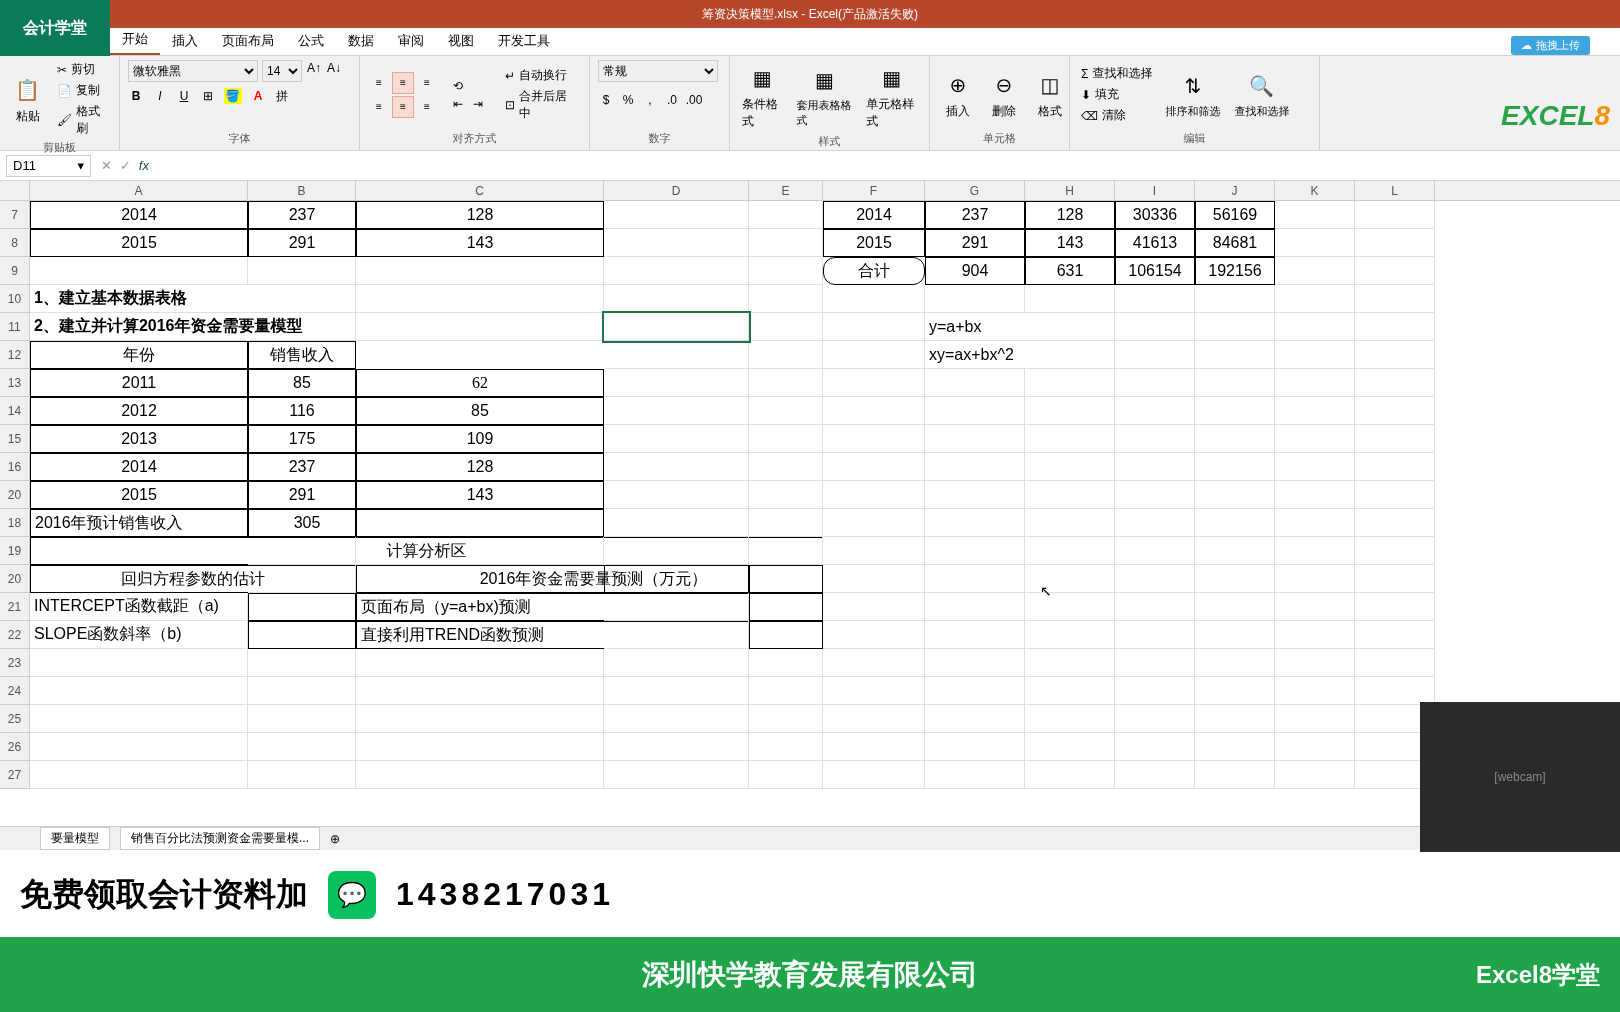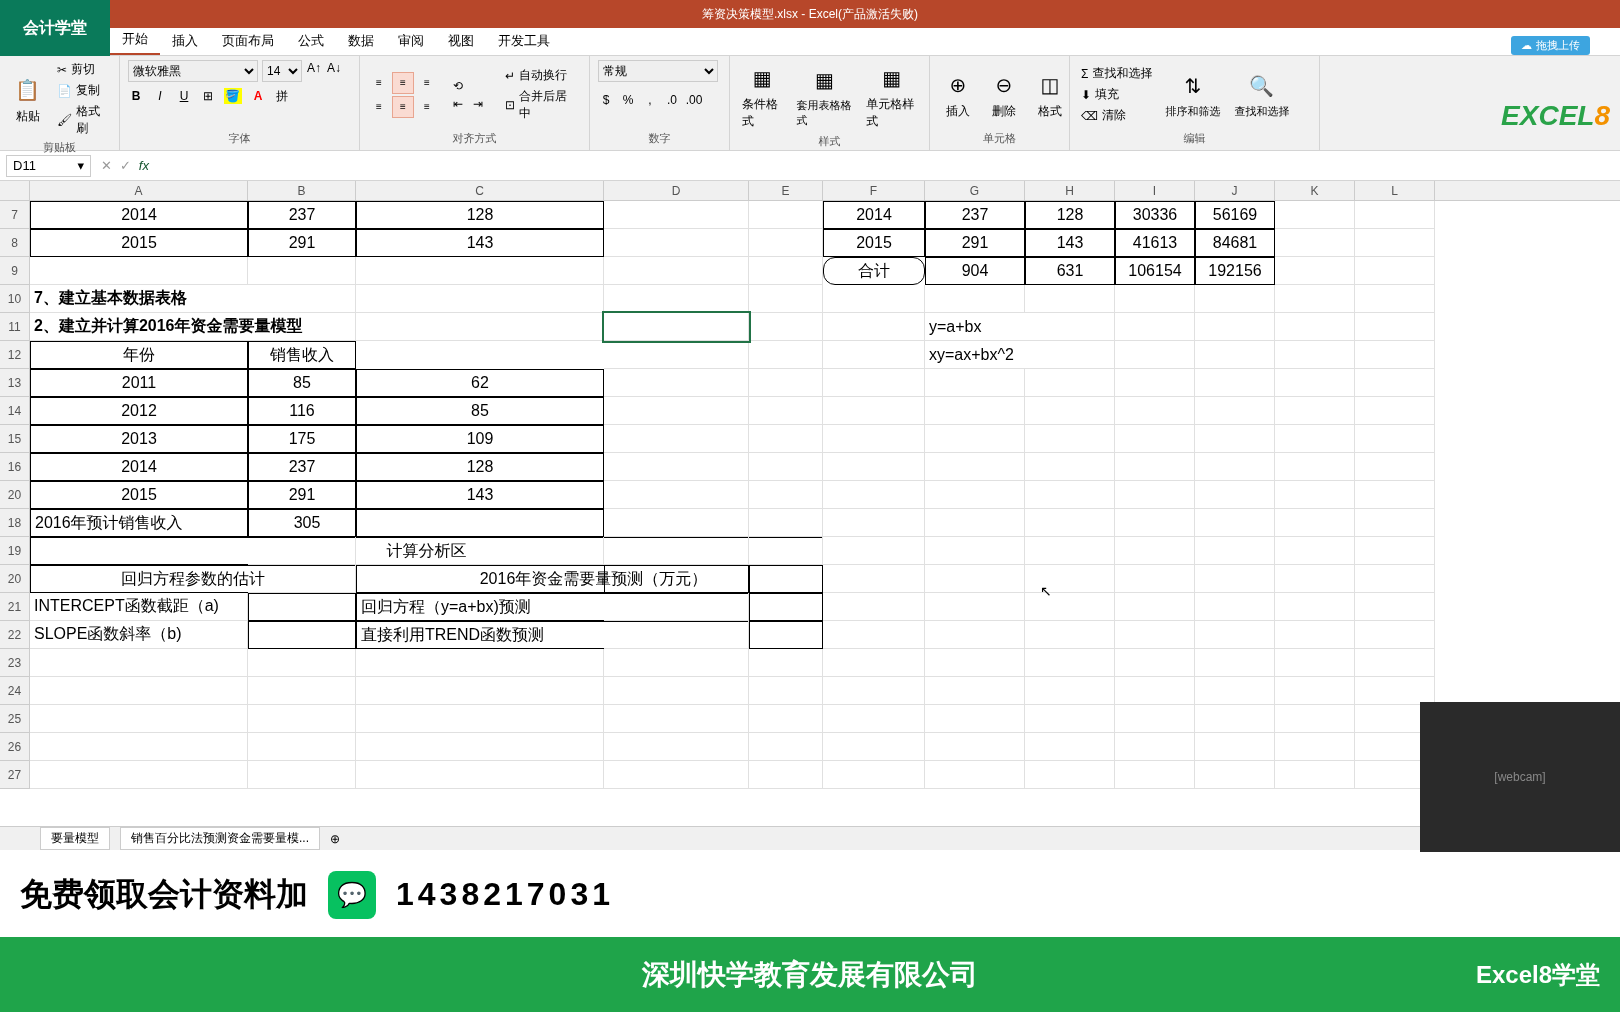--- a/index.html
+++ b/index.html
@@ -352,21 +352,21 @@
         <div class="cell" style="left: 326px; top: 56px; width: 248px; height: 28px;"></div>
         <div class="cell" style="left: 574px; top: 56px; width: 145px; height: 28px;"></div>
         <div class="cell" style="left: 719px; top: 56px; width: 74px; height: 28px;"></div>
         <div class="cell bordered center" style="left: 793px; top: 56px; width: 102px; height: 28px; border-radius: 12px;">合计</div>
         <div class="cell bordered center" style="left: 895px; top: 56px; width: 100px; height: 28px;">904</div>
         <div class="cell bordered center" style="left: 995px; top: 56px; width: 90px; height: 28px;">631</div>
         <div class="cell bordered center" style="left: 1085px; top: 56px; width: 80px; height: 28px;">106154</div>
         <div class="cell bordered center" style="left: 1165px; top: 56px; width: 80px; height: 28px;">192156</div>
         <div class="cell" style="left: 1245px; top: 56px; width: 80px; height: 28px;"></div>
         <div class="cell" style="left: 1325px; top: 56px; width: 80px; height: 28px;"></div>
-        <div class="cell bold left" style="left: 0px; top: 84px; width: 574px; height: 28px;">7、建立基本数据表格</div>
+        <div class="cell bold left" style="left: 0px; top: 84px; width: 574px; height: 28px;">1、建立基本数据表格</div>
         <div class="cell" style="left: 218px; top: 84px; width: 108px; height: 28px;"></div>
         <div class="cell" style="left: 326px; top: 84px; width: 248px; height: 28px;"></div>
         <div class="cell" style="left: 574px; top: 84px; width: 145px; height: 28px;"></div>
         <div class="cell" style="left: 719px; top: 84px; width: 74px; height: 28px;"></div>
         <div class="cell" style="left: 793px; top: 84px; width: 102px; height: 28px;"></div>
         <div class="cell" style="left: 895px; top: 84px; width: 100px; height: 28px;"></div>
         <div class="cell" style="left: 995px; top: 84px; width: 90px; height: 28px;"></div>
         <div class="cell" style="left: 1085px; top: 84px; width: 80px; height: 28px;"></div>
         <div class="cell" style="left: 1165px; top: 84px; width: 80px; height: 28px;"></div>
         <div class="cell" style="left: 1245px; top: 84px; width: 80px; height: 28px;"></div>
@@ -389,21 +389,21 @@
         <div class="cell" style="left: 719px; top: 140px; width: 74px; height: 28px;"></div>
         <div class="cell" style="left: 793px; top: 140px; width: 102px; height: 28px;"></div>
         <div class="cell left" style="left: 895px; top: 140px; width: 190px; height: 28px;">xy=ax+bx^2</div>
         <div class="cell" style="left: 995px; top: 140px; width: 90px; height: 28px;"></div>
         <div class="cell" style="left: 1085px; top: 140px; width: 80px; height: 28px;"></div>
         <div class="cell" style="left: 1165px; top: 140px; width: 80px; height: 28px;"></div>
         <div class="cell" style="left: 1245px; top: 140px; width: 80px; height: 28px;"></div>
         <div class="cell" style="left: 1325px; top: 140px; width: 80px; height: 28px;"></div>
         <div class="cell bordered center" style="left: 0px; top: 168px; width: 218px; height: 28px;">2011</div>
         <div class="cell bordered center" style="left: 218px; top: 168px; width: 108px; height: 28px;">85</div>
-        <div class="cell bordered center" style="left: 326px; top: 168px; width: 248px; height: 28px;">62</div>
+        <div class="cell bordered center" style="left: 326px; top: 168px; width: 248px; height: 28px; font-family: Liberation Serif, serif;">62</div>
         <div class="cell" style="left: 574px; top: 168px; width: 145px; height: 28px;"></div>
         <div class="cell" style="left: 719px; top: 168px; width: 74px; height: 28px;"></div>
         <div class="cell" style="left: 793px; top: 168px; width: 102px; height: 28px;"></div>
         <div class="cell" style="left: 895px; top: 168px; width: 100px; height: 28px;"></div>
         <div class="cell" style="left: 995px; top: 168px; width: 90px; height: 28px;"></div>
         <div class="cell" style="left: 1085px; top: 168px; width: 80px; height: 28px;"></div>
         <div class="cell" style="left: 1165px; top: 168px; width: 80px; height: 28px;"></div>
         <div class="cell" style="left: 1245px; top: 168px; width: 80px; height: 28px;"></div>
         <div class="cell" style="left: 1325px; top: 168px; width: 80px; height: 28px;"></div>
         <div class="cell bordered center" style="left: 0px; top: 196px; width: 218px; height: 28px;">2012</div>
@@ -485,21 +485,21 @@
         <div class="cell bordered" style="left: 719px; top: 364px; width: 74px; height: 28px;"></div>
         <div class="cell" style="left: 793px; top: 364px; width: 102px; height: 28px;"></div>
         <div class="cell" style="left: 895px; top: 364px; width: 100px; height: 28px;"></div>
         <div class="cell" style="left: 995px; top: 364px; width: 90px; height: 28px;"></div>
         <div class="cell" style="left: 1085px; top: 364px; width: 80px; height: 28px;"></div>
         <div class="cell" style="left: 1165px; top: 364px; width: 80px; height: 28px;"></div>
         <div class="cell" style="left: 1245px; top: 364px; width: 80px; height: 28px;"></div>
         <div class="cell" style="left: 1325px; top: 364px; width: 80px; height: 28px;"></div>
         <div class="cell left" style="left: 0px; top: 392px; width: 218px; height: 28px;">INTERCEPT函数截距（a)</div>
         <div class="cell bordered" style="left: 218px; top: 392px; width: 108px; height: 28px;"></div>
-        <div class="cell bordered left" style="left: 326px; top: 392px; width: 393px; height: 28px;">回归方程（y=a+bx)预测</div>
+        <div class="cell bordered left" style="left: 326px; top: 392px; width: 393px; height: 28px;">页面布局（y=a+bx)预测</div>
         <div class="cell" style="left: 574px; top: 392px; width: 145px; height: 28px;"></div>
         <div class="cell bordered" style="left: 719px; top: 392px; width: 74px; height: 28px;"></div>
         <div class="cell" style="left: 793px; top: 392px; width: 102px; height: 28px;"></div>
         <div class="cell" style="left: 895px; top: 392px; width: 100px; height: 28px;"></div>
         <div class="cell" style="left: 995px; top: 392px; width: 90px; height: 28px;"></div>
         <div class="cell" style="left: 1085px; top: 392px; width: 80px; height: 28px;"></div>
         <div class="cell" style="left: 1165px; top: 392px; width: 80px; height: 28px;"></div>
         <div class="cell" style="left: 1245px; top: 392px; width: 80px; height: 28px;"></div>
         <div class="cell" style="left: 1325px; top: 392px; width: 80px; height: 28px;"></div>
         <div class="cell left" style="left: 0px; top: 420px; width: 218px; height: 28px;">SLOPE函数斜率（b)</div>

